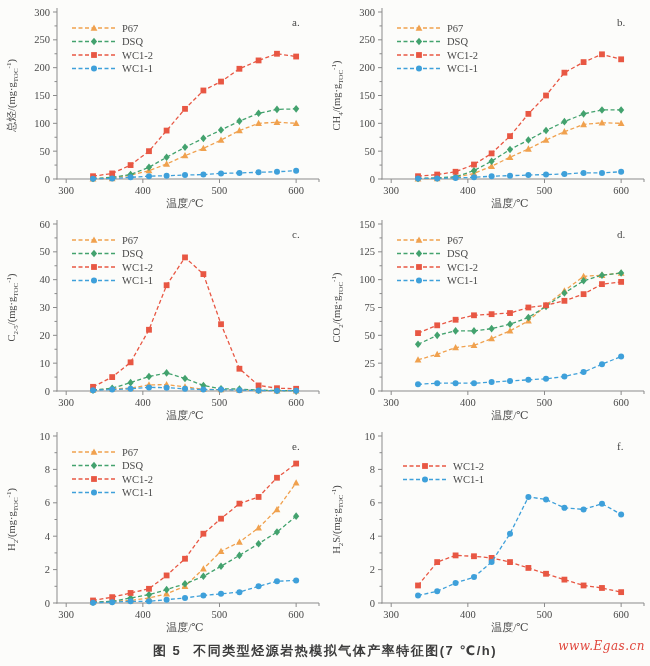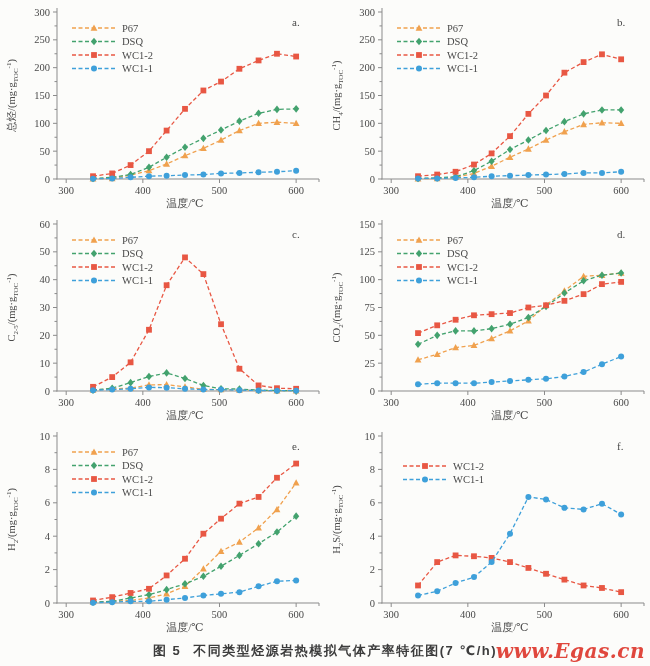--- a/index.html
+++ b/index.html
@@ -9,21 +9,21 @@
     overflow:hidden;position:relative;
   }
   .grid{display:grid;grid-template-columns:325px 325px;grid-template-rows:212px 212px 212px;}
   svg.panel{display:block;width:325px;height:212px;}
   svg text{font-family:"Liberation Serif","DejaVu Serif",serif;fill:#4a4a4a;}
   .caption-row{position:relative;height:30px;display:flex;align-items:center;justify-content:center;}
   .caption{font-family:"Liberation Sans","DejaVu Sans",sans-serif;font-weight:bold;font-size:13px;color:#3c3c3c;letter-spacing:1.5px;}
   .cap-label{margin-right:12px;}
   .watermark{
     position:absolute;right:5px;top:3px;color:#e0473d;
-    font-style:italic;font-weight:bold;font-size:20px;
+    font-style:italic;font-weight:normal;font-size:12px;
     font-family:"DejaVu Serif","Liberation Serif",serif;letter-spacing:0.5px;
   }
 </style>
 </head>
 <body>
 
 <div class="figure">
   <div class="grid">
     <svg class="panel" viewBox="0 0 325 212">
         <g stroke="#8b8b8b" stroke-width="1" fill="none">

